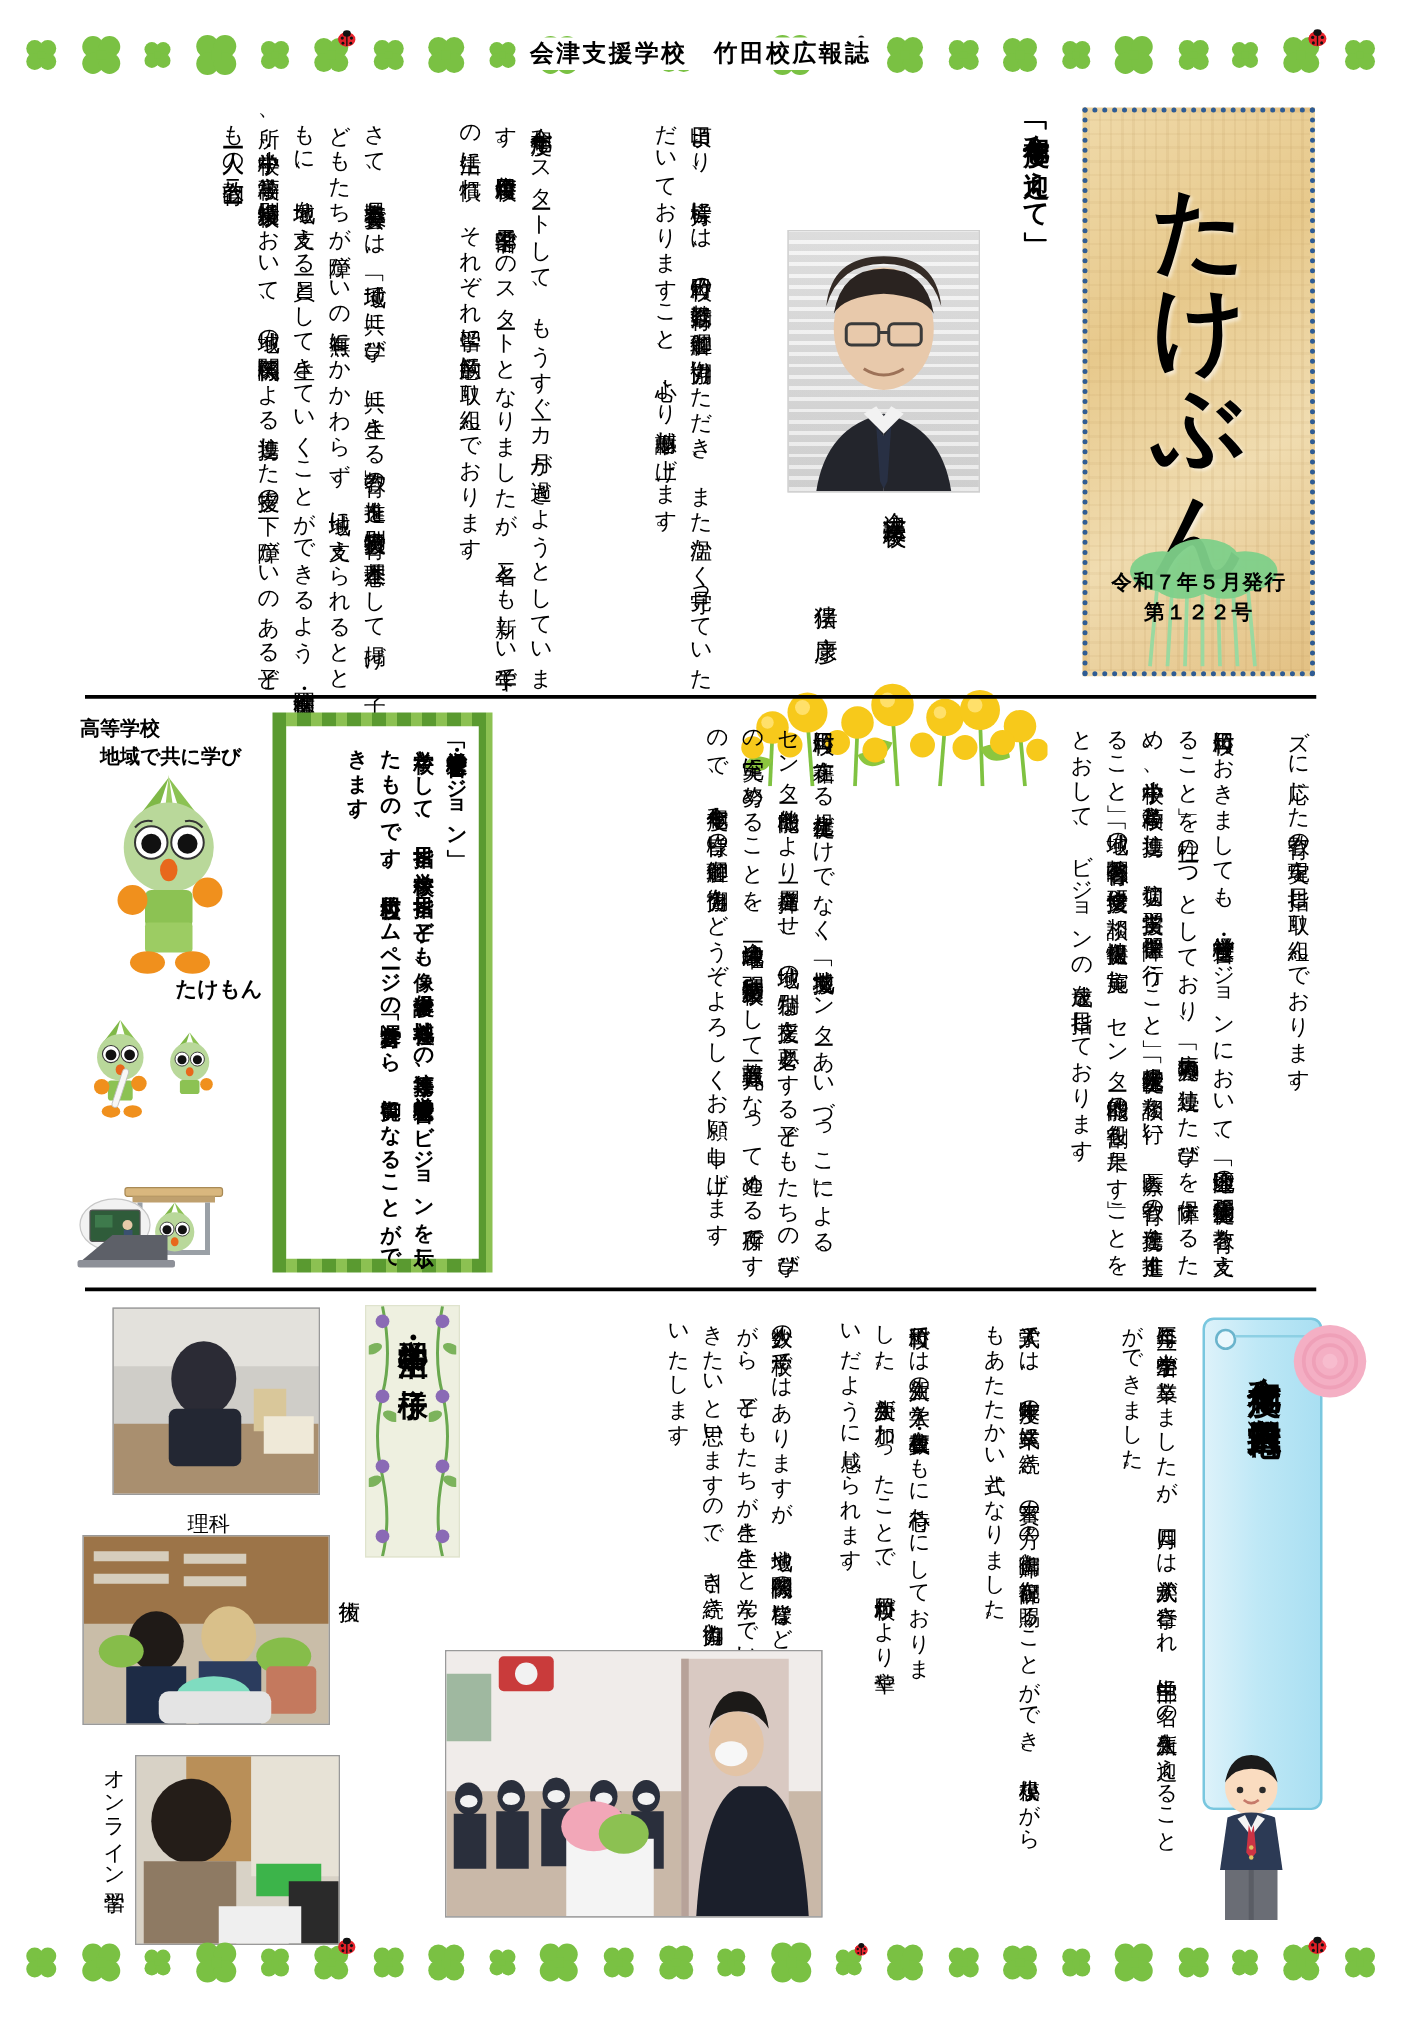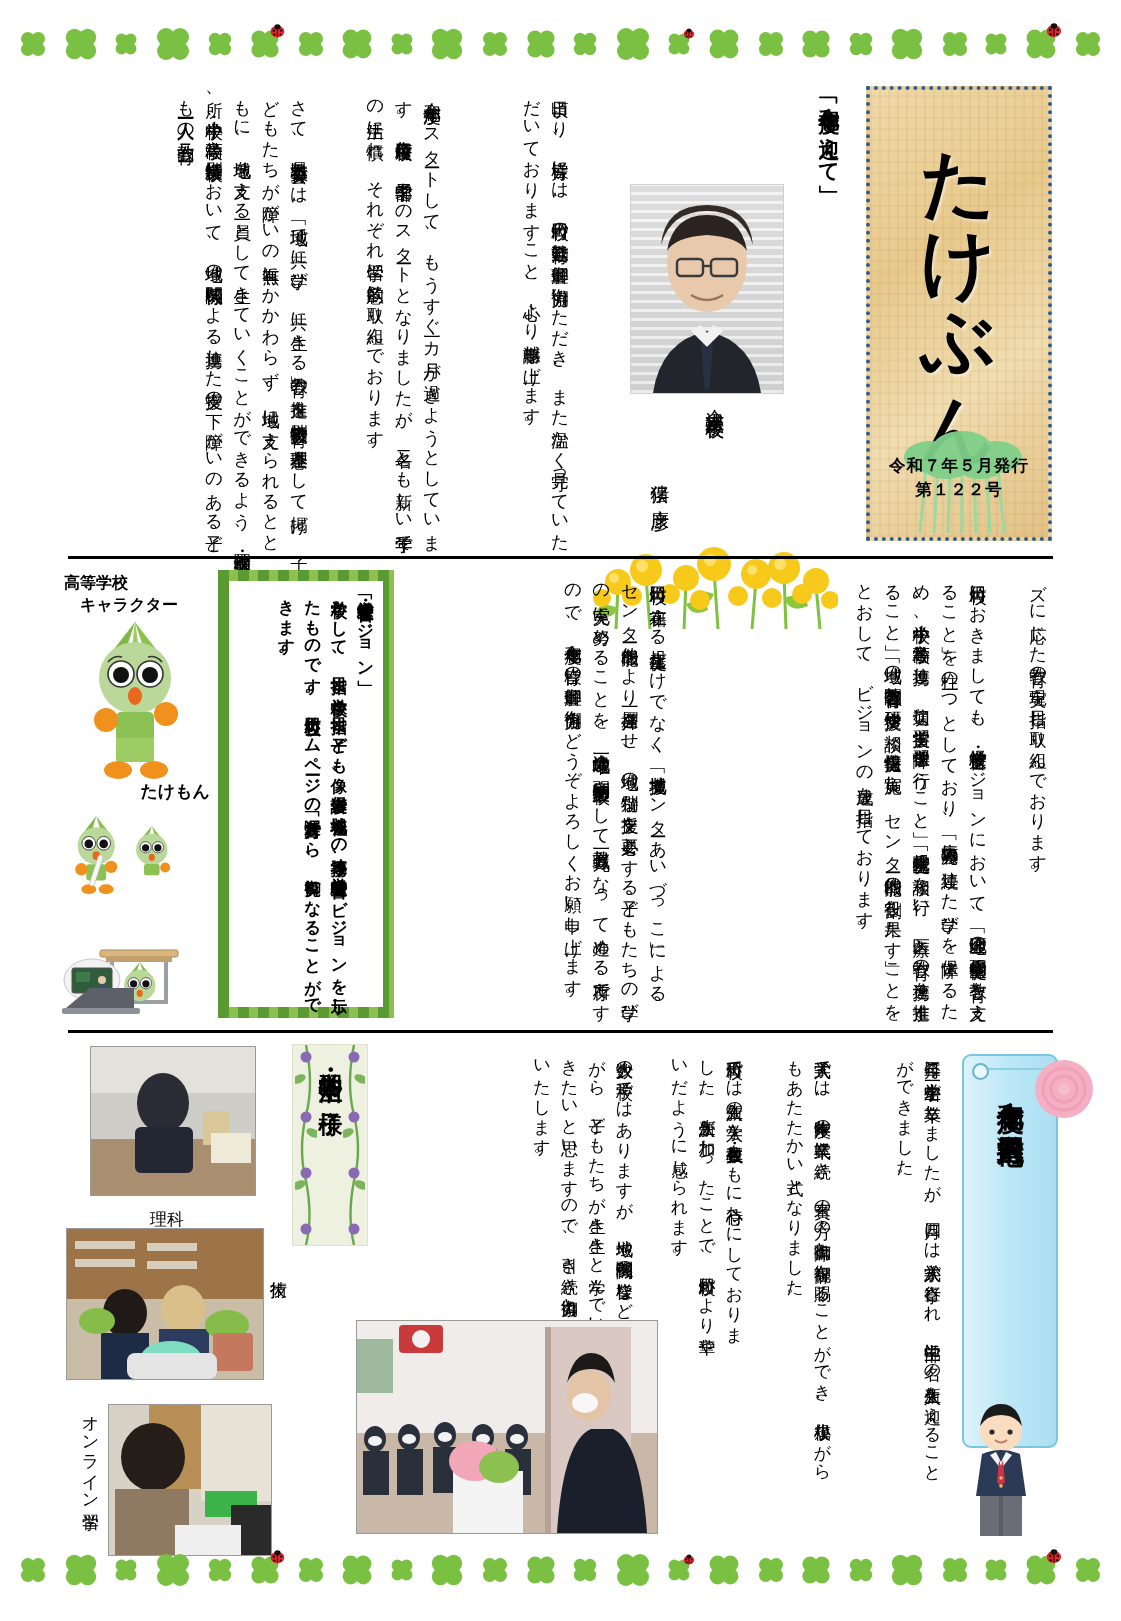--- a/index.html
+++ b/index.html
@@ -429,20 +429,23 @@
             <circle cx="13" cy="13" r="9"></circle>
             <circle cx="27" cy="13" r="9"></circle>
             <circle cx="13" cy="27" r="9"></circle>
             <circle cx="27" cy="27" r="9"></circle>
             <rect x="16" y="16" width="8" height="8"></rect>
           </g>
         </svg>
       </span>
     </div>
 
+  <div class="masthead">
+    <span class="t">会津支援学校　竹田校広報誌</span>
+  </div>
 
   <div class="sec1">
 
     <div class="nameplate">
       <div class="np-title">
         <span>たけぶん</span>
       </div>
       <svg class="bamboo" viewBox="0 0 128 120">
         <g stroke="#9ad9a0" stroke-width="3" fill="none">
           <path d="M20 118 L26 52"></path>
@@ -565,21 +568,21 @@
 
     <div class="vision-box">
       <div class="vision-inner">
         <div class="vtext" style="height:418px;width:148px;"><span>「学校経営・運営ビジョン」</span><br><span>学校として、目指す学校像、目指す子ども像、保護者や地域社会との連携等、学校経営・運営のビジョンを示したものです。竹田校ホームページの「運営方針」から、御覧になることができます。</span></div>
       </div>
     </div>
 
     <div class="char-area">
       <div class="char-label">
         <div>高等学校</div>
-        <div class="l2">キャラクター</div>
+        <div class="l2">地域で共に学び</div>
       </div>
 
       <svg style="position:absolute;left:16px;top:44px;width:122px;height:168px" viewBox="0 0 122 168">
         <g>
           <path d="M61 6 L30 46 L50 40 Z" fill="#7fb847"></path>
           <path d="M61 6 L92 46 L72 40 Z" fill="#8cc253"></path>
           <path d="M61 4 L57 42 L66 42 Z" fill="#9ccc63"></path>
           <circle cx="61" cy="62" r="36" fill="#b9d89a"></circle>
           <circle cx="47" cy="58" r="13" fill="#fff" stroke="#333" stroke-width="1.6"></circle>
           <circle cx="76" cy="58" r="13" fill="#fff" stroke="#333" stroke-width="1.6"></circle>

